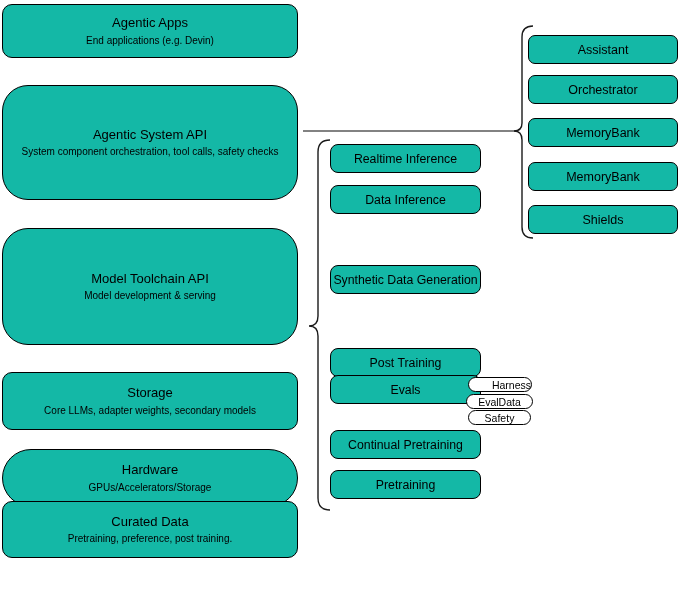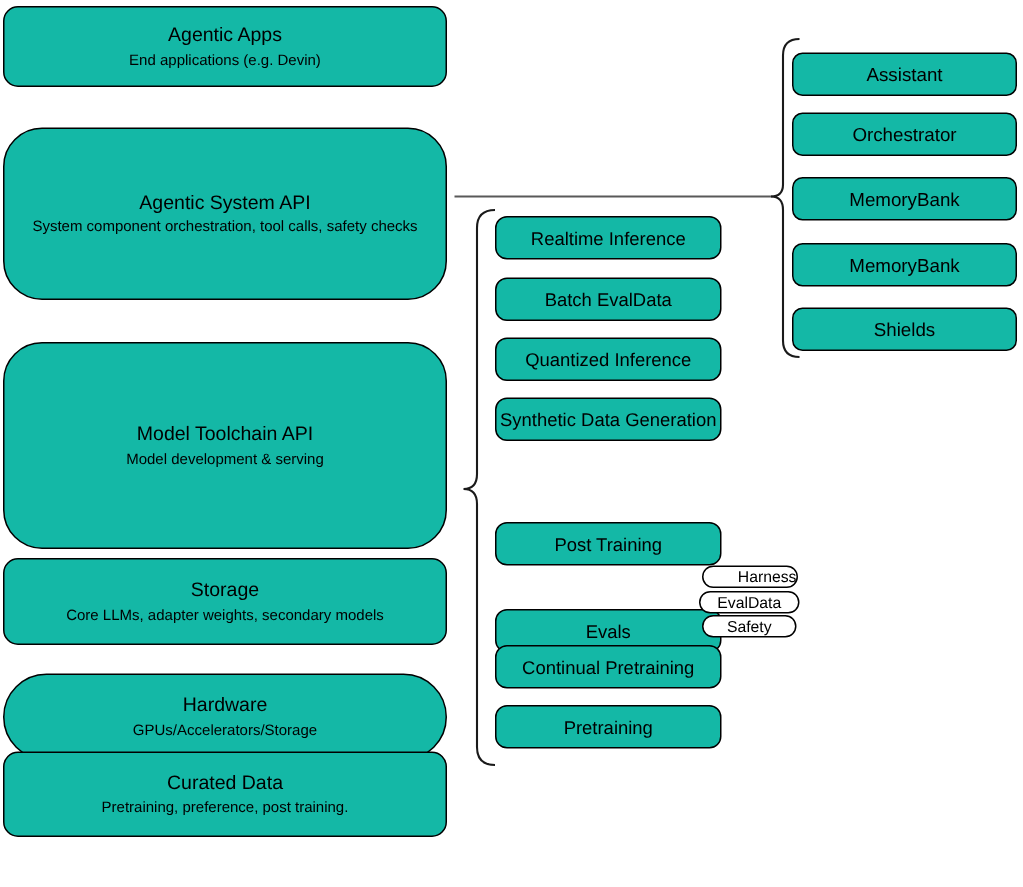--- a/index.html
+++ b/index.html
@@ -12,28 +12,28 @@
     position:absolute;background:#14b8a6;border:1.4px solid #000;box-sizing:border-box;
     display:flex;align-items:center;justify-content:center;text-align:center;
   }
   
   .lbox{left:2px;width:296px;flex-direction:column;gap:3px;border-radius:10px;border-width:1.5px;}
   .lbox.big{border-radius:26px;}
   .btitle{font-size:13px;line-height:1.25;}
   .bsub{font-size:10px;line-height:1.2;}
   .b1{top:4px;height:54px;}
   .b2{top:85px;height:115px;}
-  .b3{top:228px;height:138px;}
+  .b3{top:228px;height:117px;}
   .b4{top:372px;height:58px;}
   .b5{top:449px;height:58px;border-radius:29px;}
   .b6{top:501px;height:57px;}
   
   .mbox{left:330px;width:151px;height:29px;border-radius:8px;font-size:12.3px;}
   .m1{top:144px}.m2{top:185px}.m3{top:225px}.m4{top:265px}.m5{top:307px}
-  .m6{top:348px}.m7{top:406px}.m8{top:430px}.m9{top:470px}
+  .m6{top:348px}.m7{top:375px}.m8{top:430px}.m9{top:470px}
   
   .rbox{left:528px;width:150px;height:29px;border-radius:7px;font-size:12.5px;}
   .r1{top:35px}.r2{top:75px}.r3{top:118px}.r4{top:162px}.r5{top:205px}
   
   .pill{
     position:absolute;background:#fff;border:1.3px solid #000;border-radius:9px;
     box-sizing:border-box;display:flex;align-items:center;justify-content:center;
     font-size:10.5px;z-index:5;
   }
   .pill1{left:468px;top:377px;width:64px;height:15px;justify-content:flex-end;}
@@ -73,24 +73,21 @@
   </div>
   <div class="box lbox b6">
     <div class="btitle">Curated Data</div>
     <div class="bsub">Pretraining, preference, post training.</div>
   </div>
 
   <div class="box mbox m1">
     <span>Realtime Inference</span>
   </div>
   <div class="box mbox m2">
-    <span>Batch EvalData</span>
-  </div>
-  <div class="box mbox m3">
-    <span>Quantized Inference</span>
+    <span>Data Inference</span>
   </div>
   <div class="box mbox m4">
     <span>Synthetic Data Generation</span>
   </div>
   <div class="box mbox m6">
     <span>Post Training</span>
   </div>
   <div class="box mbox m7">
     <span>Evals</span>
   </div>

